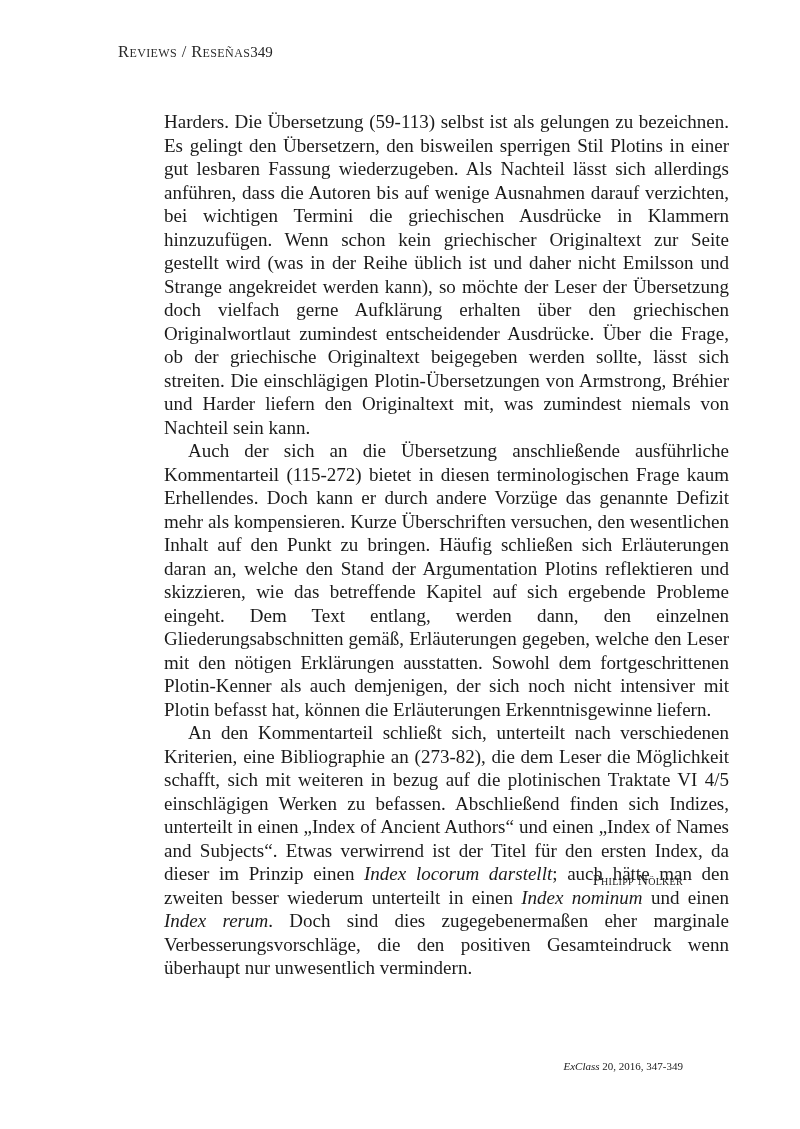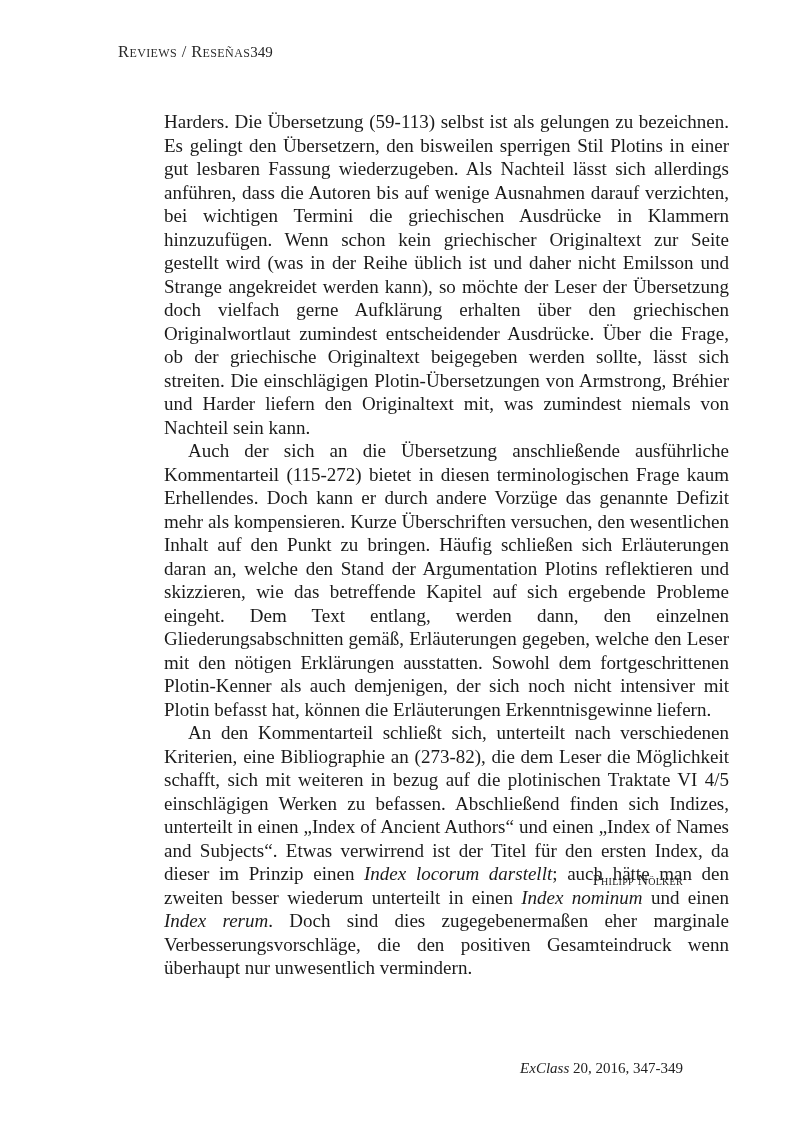--- a/index.html
+++ b/index.html
@@ -93,21 +93,21 @@
     display: block;
   }
 
   
   .footer {
     position: absolute;
     left: 118px;
     right: 117px;
     top: 1060px;
     text-align: right;
-    font-size: 15px;
+    font-size: 11px;
     color: #222222;
     white-space: nowrap;
   }
   .footer .journal {
     font-style: italic;
   }
 </style>
 </head>
 <body>
 

